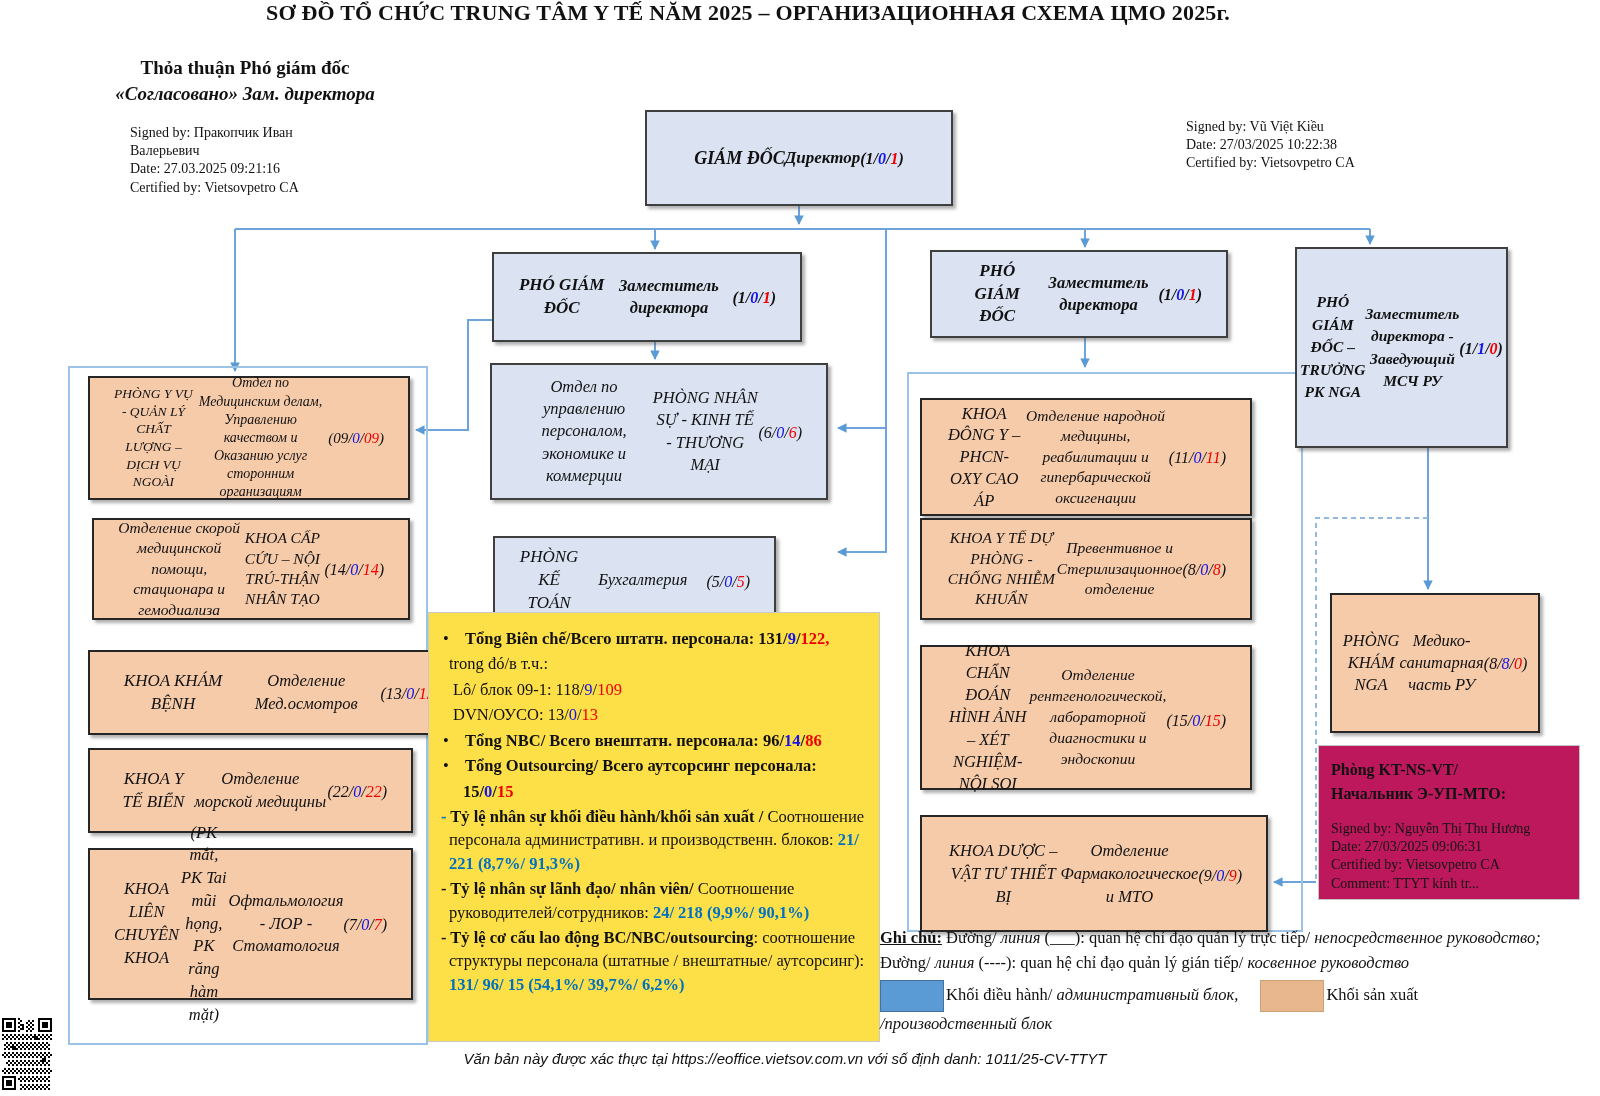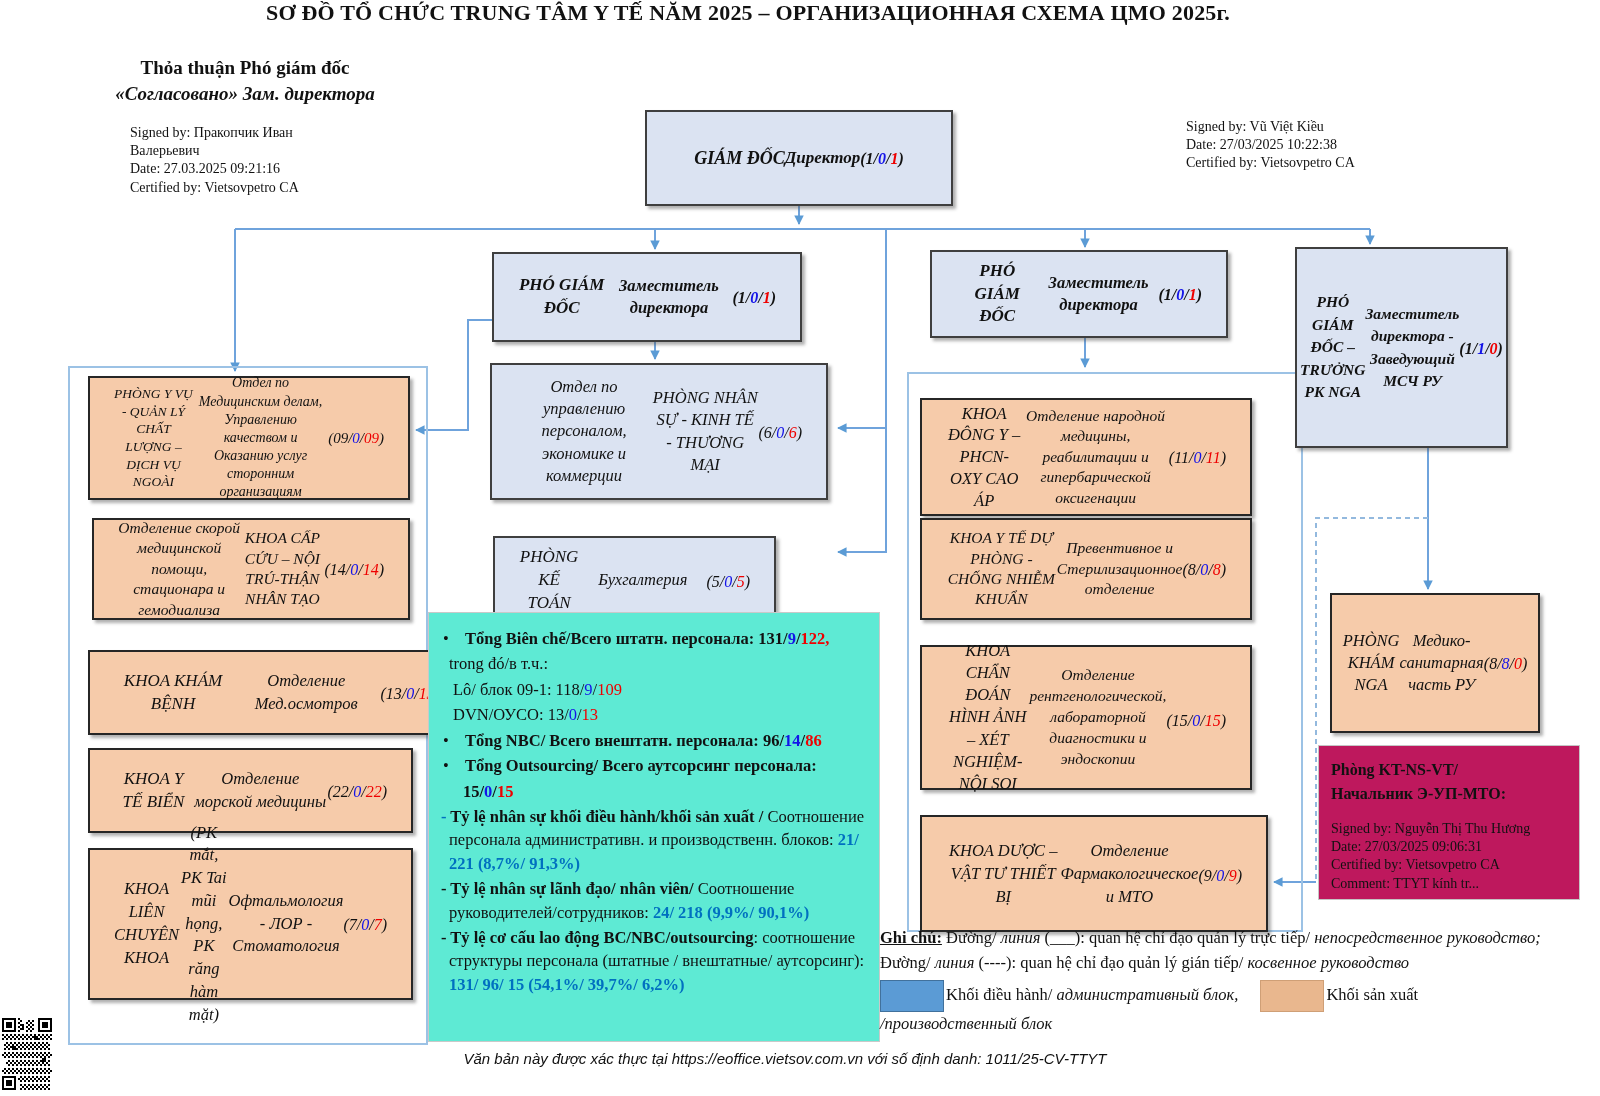--- a/index.html
+++ b/index.html
@@ -16,21 +16,21 @@
   .blue{background:#dbe3f2;border:2px solid #3f3f3f;box-shadow:3px 3px 3px rgba(80,80,80,.45);}
   .orange{background:#f6cbaa;border:2px solid #262626;box-shadow:3px 3px 3px rgba(80,80,80,.45);}
   .boldbox{font-weight:bold;}
   .sz18{font-size:18px;} .sz17{font-size:17px;} .sz16{font-size:16.5px;}
   .sz15{font-size:15.5px;} .sz14{font-size:14px;} .sz13{font-size:13.5px;}
   .counts{margin-top:2px;font-size:16px;}
   .boldbox .counts{font-weight:bold;}
   .n1{color:#111;} .n2{color:#1414e8;} .n3{color:#ee0000;}
   .cont{border:2px solid #9cc2e5;background:transparent;}
   
-  .stats{border:1px solid #c9c9c9;padding:14px 10px 10px 6px;font-size:16.5px;line-height:1.42;background:#5eead4;}
+  .stats{border:1px solid #c9c9c9;padding:14px 10px 10px 6px;font-size:16.5px;line-height:1.42;background:#fde047;}
   .st{padding-left:30px;text-indent:-22px;margin-bottom:2px;}
   .st .blt{display:inline-block;width:10px;text-indent:0;margin-right:12px;}
   .ind{padding-left:14px;text-indent:0;}
   .ind2{padding-left:18px;text-indent:0;}
   .bold{font-weight:bold;}
   .val{font-weight:bold;color:#0070c0;}
   .dashblue{color:#0070c0;font-weight:bold;}
   .dashblk{color:#111;font-weight:bold;}
   .stdash{padding-left:14px;text-indent:-8px;margin-bottom:2px;}
   

